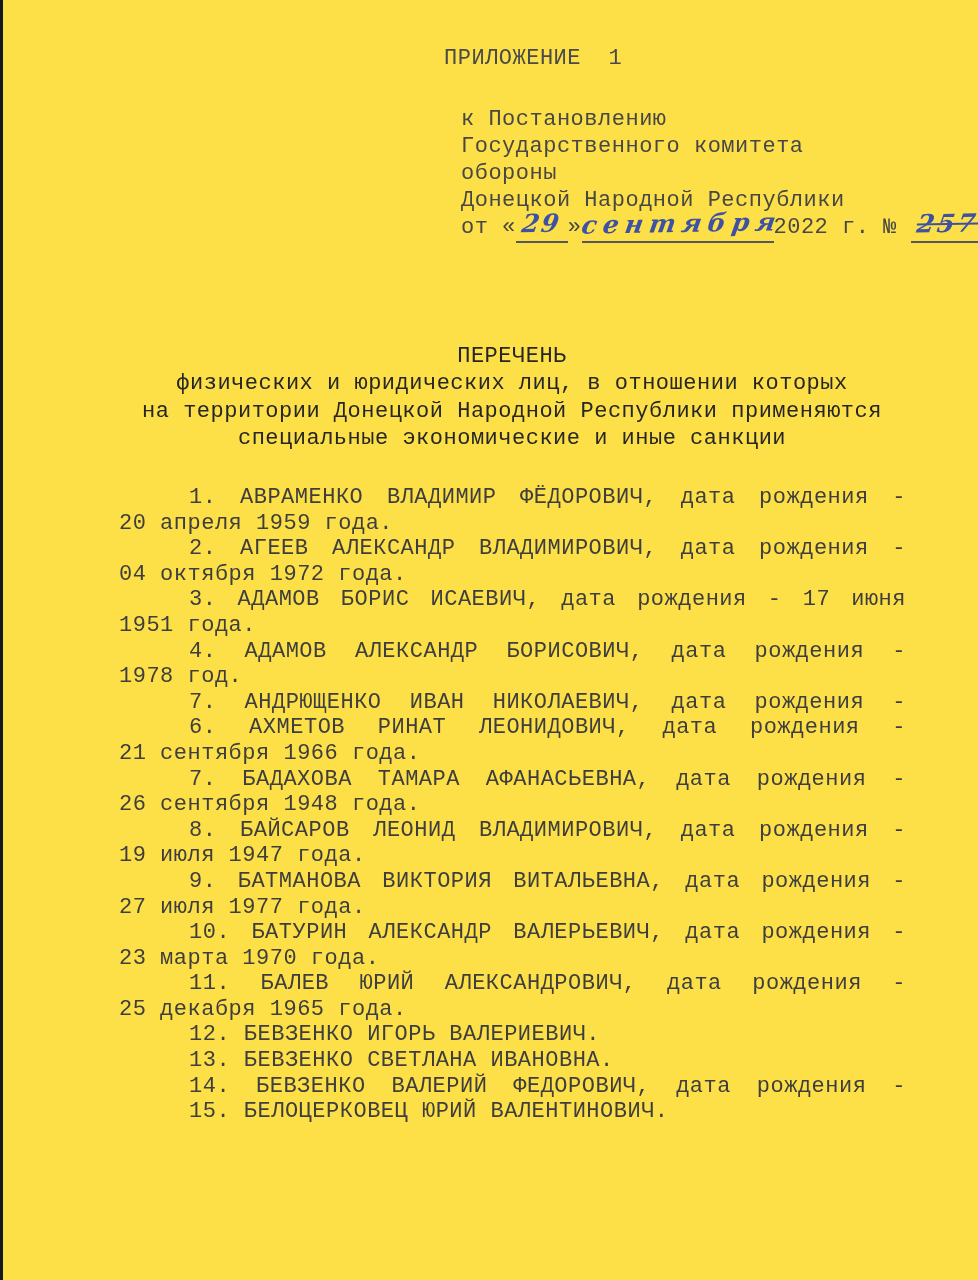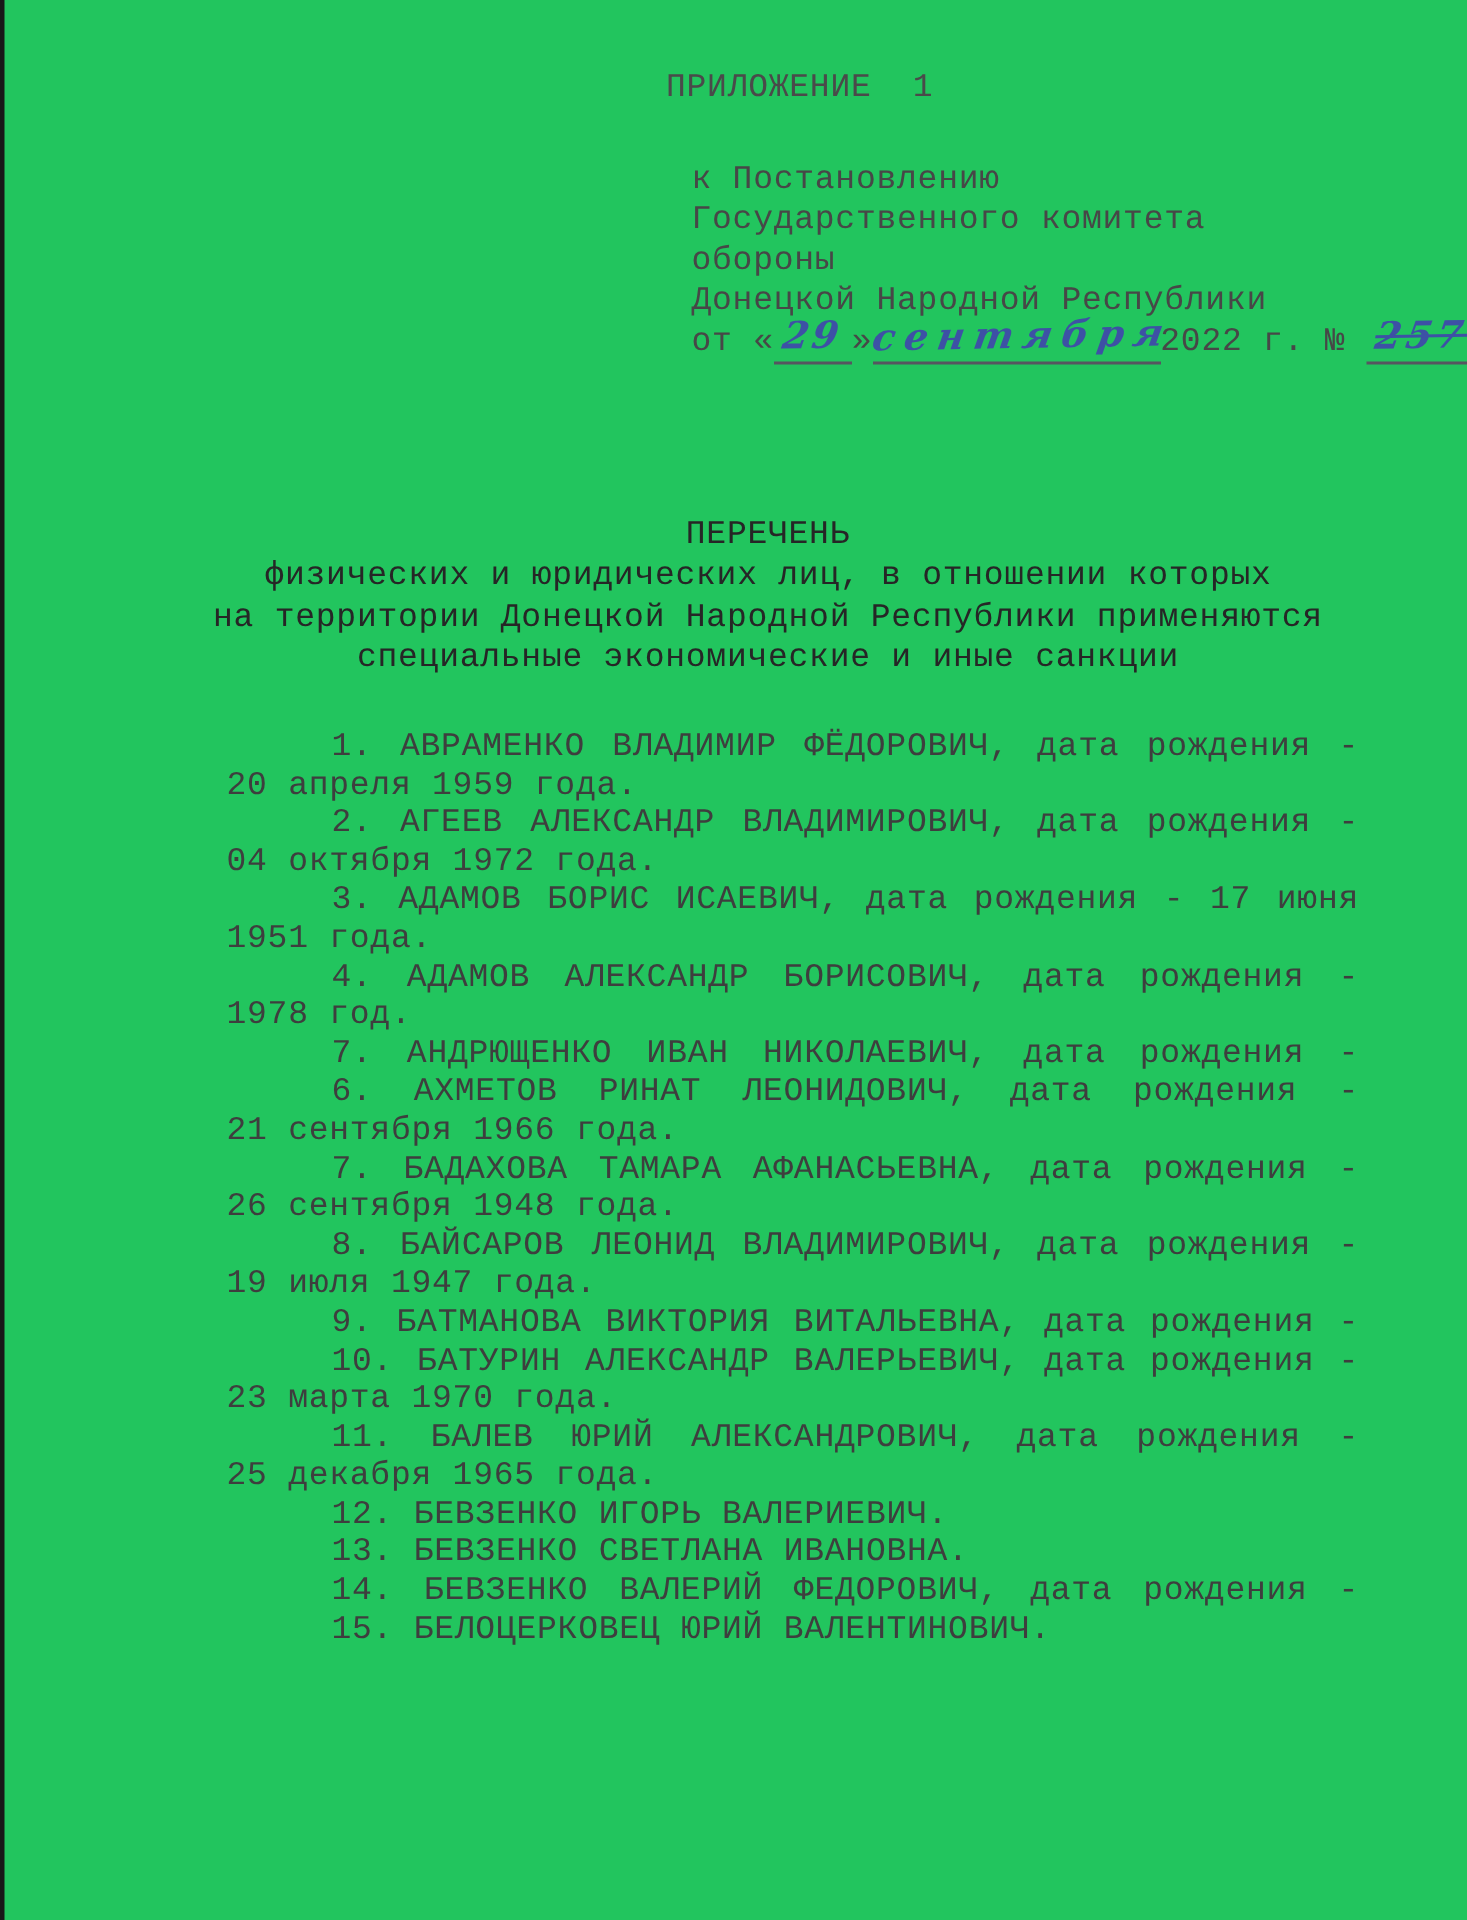--- a/index.html
+++ b/index.html
@@ -1,18 +1,18 @@
 <!DOCTYPE html>
 <html><head>
 <meta charset="utf-8">
 <style>
   html,body { margin:0; padding:0; background:#e9e9e9; }
   .page {
     position:relative; width:978px; height:1280px; margin:0 auto;
-    background:#22c55e; overflow:hidden;
+    background:#fde047; overflow:hidden;
     font-family:"Liberation Mono", monospace;
     color:var(--text, #404040);
     font-size:22px; letter-spacing:0.5px;
   }
   .edge-strip {
     position:absolute; left:0; top:0; width:3px; height:1280px; background:#181818;
   }
   .appendix {
     position:absolute; left:444px; top:46px; white-space:pre;
     color:#4a4a4a;
@@ -42,21 +42,21 @@
   .hw-num   { letter-spacing:3px; text-decoration:line-through; text-decoration-thickness:1.5px; }
   .doc-title {
     position:absolute; left:118px; width:788px; top:343px;
     text-align:center; font-weight:400; line-height:27.4px;
     color:#262626; letter-spacing:0.5px;
   }
   .list {
     position:absolute; left:119px; width:787px; top:485px; line-height:25.6px;
     color:#3e3e3e;
   }
-  .line { min-height:25.6px;margin-left:32px; }
+  .line { min-height:25.6px; }
   .line.first { padding-left:70px; }
   .line.just { text-align:justify; text-align-last:justify; }
 </style>
 </head>
 <body>
 
 <div class="page" style="--ink: #3d51a5; --text: #404040;">
   <div class="edge-strip"></div>
 
   <div class="appendix">ПРИЛОЖЕНИЕ  1</div>
@@ -86,20 +86,21 @@
       <div class="line first just">4. АДАМОВ АЛЕКСАНДР БОРИСОВИЧ, дата рождения -</div>
       <div class="line">1978 год.</div>
       <div class="line first just">7. АНДРЮЩЕНКО ИВАН НИКОЛАЕВИЧ, дата рождения -</div>
       <div class="line first just">6. АХМЕТОВ РИНАТ ЛЕОНИДОВИЧ, дата рождения -</div>
       <div class="line">21 сентября 1966 года.</div>
       <div class="line first just">7. БАДАХОВА ТАМАРА АФАНАСЬЕВНА, дата рождения -</div>
       <div class="line">26 сентября 1948 года.</div>
       <div class="line first just">8. БАЙСАРОВ ЛЕОНИД ВЛАДИМИРОВИЧ, дата рождения -</div>
       <div class="line">19 июля 1947 года.</div>
       <div class="line first just">9. БАТМАНОВА ВИКТОРИЯ ВИТАЛЬЕВНА, дата рождения -</div>
+      <div class="line">27 июля 1977 года.</div>
       <div class="line first just">10. БАТУРИН АЛЕКСАНДР ВАЛЕРЬЕВИЧ, дата рождения -</div>
       <div class="line">23 марта 1970 года.</div>
       <div class="line first just">11. БАЛЕВ ЮРИЙ АЛЕКСАНДРОВИЧ, дата рождения -</div>
       <div class="line">25 декабря 1965 года.</div>
       <div class="line first">12. БЕВЗЕНКО ИГОРЬ ВАЛЕРИЕВИЧ.</div>
       <div class="line first">13. БЕВЗЕНКО СВЕТЛАНА ИВАНОВНА.</div>
       <div class="line first just">14. БЕВЗЕНКО ВАЛЕРИЙ ФЕДОРОВИЧ, дата рождения -</div>
       <div class="line first">15. БЕЛОЦЕРКОВЕЦ ЮРИЙ ВАЛЕНТИНОВИЧ.</div>
     </div>
 </div>

